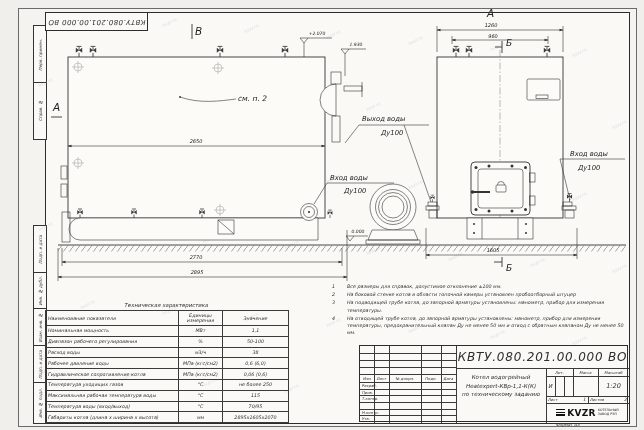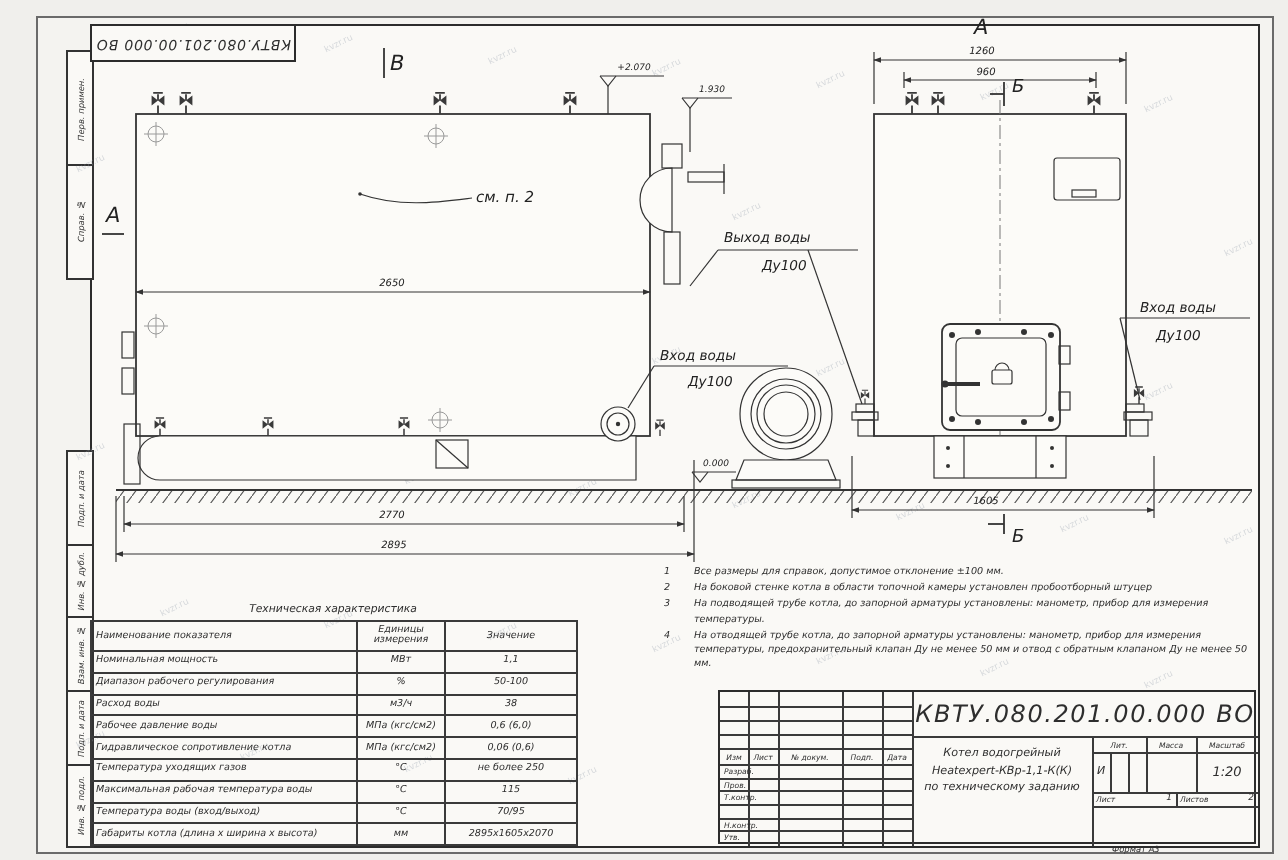--- a/index.html
+++ b/index.html
@@ -451,15 +451,23 @@
   <div class="tbt" style="left:186px;top:30px;width:9px;height:20px;font-size:5.5px">И</div>
   <div class="tbt" style="left:238px;top:30px;width:31px;height:20px;font-size:6.5px">1:20</div>
   <div class="tbt" style="left:188px;top:50px;width:38px;height:7px;justify-content:space-between">
     <span>Лист</span>
       <span style="font-size:4.5px">1</span>
   </div>
   <div class="tbt" style="left:230px;top:50px;width:37px;height:7px;justify-content:space-between">
     <span>Листов</span>
       <span style="font-size:4.5px">2</span>
   </div>
+  <div class="a" id="kvzr">
+    <div class="logoicon"></div>
+    <span class="logotxt">KVZR</span>
+    <div class="cname">
+      <div>КОТЕЛЬНЫЙ</div>
+      <div>ЗАВОД РЭП</div>
+    </div>
+  </div>
 </div>
 
 <div class="a" id="fmt">Формат  А3</div>
 
 </body></html>

